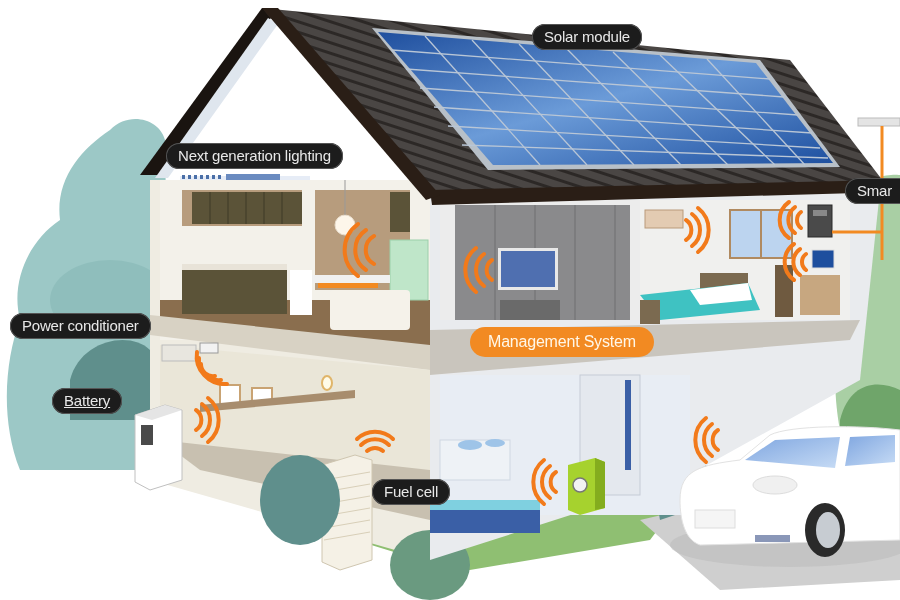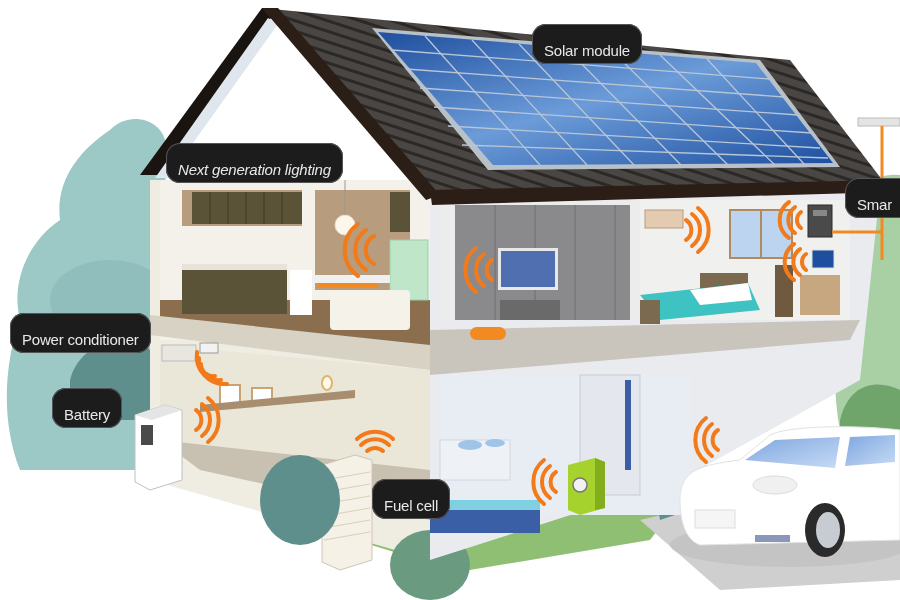--- a/index.html
+++ b/index.html
@@ -1,21 +1,21 @@
 <!DOCTYPE html>
 <html><head>
 <meta charset="utf-8">
 <style>
   html, body { margin:0; padding:0; }
   body { width:900px; height:600px; position:relative; overflow:hidden; background:#ffffff; font-family:"Liberation Sans", sans-serif; }
   #scene { position:absolute; left:0; top:0; width:900px; height:600px; }
   .label {
     position:absolute; background:#1c1c1c; color:#e8e8e8; border-radius:14px;
     font-family:"Liberation Sans", sans-serif; font-size:15px; line-height:1;
-    padding:19px 12px 6px 12px; white-space:nowrap; box-shadow:0 0 0 1px #555 inset;
+    padding:5px 12px 6px 12px; white-space:nowrap; box-shadow:0 0 0 1px #555 inset;
     letter-spacing:-0.2px;
   }
   .label.orange {
     background:#f28a22; color:#fff7e8; border-radius:18px; font-size:16px;
     line-height:17px; padding:6px 18px 7px 18px; white-space:normal; box-shadow:none;
   }
 </style>
 </head>
 <body>
 
@@ -299,19 +299,20 @@
 
     <g transform="translate(722,440)">
       <path d="M-4 -10 A12 12 0 0 0 -4 10"></path>
         <path d="M-10 -16 A20 20 0 0 0 -10 16"></path>
         <path d="M-16 -22 A28 28 0 0 0 -16 22"></path>
     </g>
   </g>
 </svg>
 
 <div class="label" style="left:532px; top:24px;">Solar module</div>
-<div class="label" style="left:166px; top:143px;font-style:italic;">Next generation lighting</div>
+<div class="label" style="left:166px; top:143px;">Next generation lighting</div>
 <div class="label" style="left:845px; top:178px; border-radius:14px 0 0 14px;">Smar</div>
 <div class="label" style="left:10px; top:313px;">Power conditioner</div>
-<div class="label" style="left:52px; top:388px;">Battery</div>
+<div class="label" style="left:52px; top:388px;text-decoration:underline;">Battery</div>
 <div class="label" style="left:372px; top:479px;">Fuel cell</div>
 <div class="label orange" style="left:470px; top:327px;">
+  <div>Management System</div>
 </div>
 
 </body></html>

